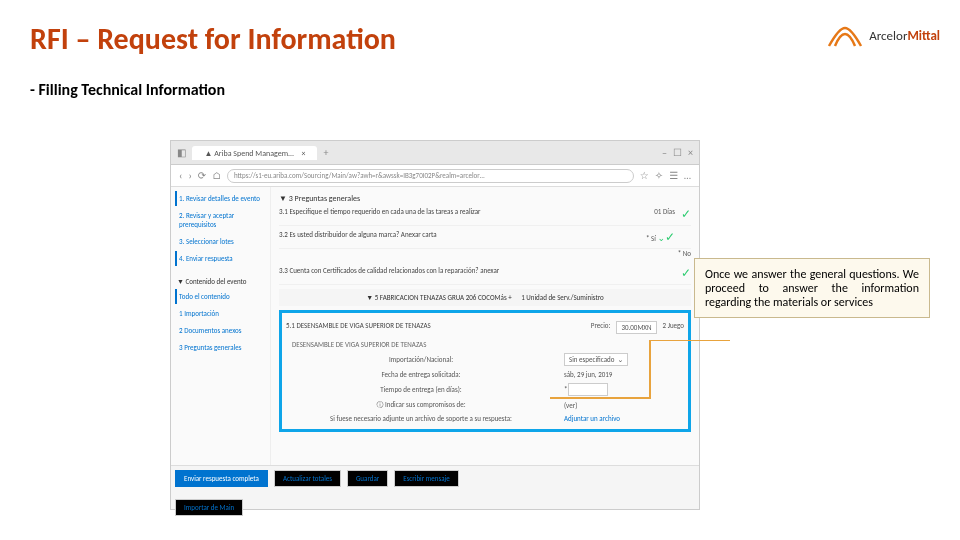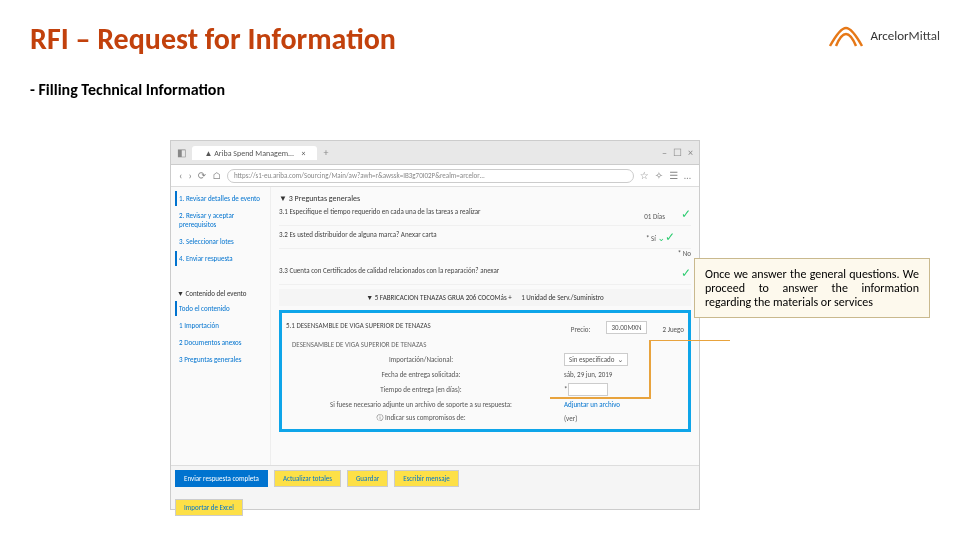--- a/index.html
+++ b/index.html
@@ -2,47 +2,47 @@
 <html><head>
 <meta charset="utf-8">
 <style>
 *{margin:0;padding:0;box-sizing:border-box;font-family:Calibri,Arial,sans-serif}
 body{width:960px;height:540px;background:#fff;position:relative;overflow:hidden}
 .slide-title{position:absolute;left:30px;top:20px;font-size:30px;font-weight:700;color:#c2410c}
 .logo{position:absolute;right:20px;top:20px;display:flex;align-items:center;gap:4px}
 .logo-arcs{width:40px;height:30px;position:relative}
 .logo-arcs svg{width:40px;height:30px}
 .logo-text{font-size:13px;color:#333;font-weight:400}
-.logo-mittal{color:#404040;font-weight:400}
+.logo-mittal{color:#c2410c;font-weight:700}
 .subtitle{position:absolute;left:30px;top:80px;font-size:16px;font-weight:700;color:#000}
 .screenshot{position:absolute;left:170px;top:140px;width:530px;height:370px;border:1px solid #ccc;background:#fafafa;font-size:8px;color:#555}
 .browser-chrome{height:24px;background:#e8e8e8;border-bottom:1px solid #ccc;display:flex;align-items:center;padding:0 6px;gap:6px}
 .tab{background:#fff;padding:2px 12px;border-radius:3px 3px 0 0;font-size:8px}
 .tab-x{margin-left:6px;font-size:8px}
 .url-bar{height:22px;background:#fff;border-bottom:1px solid #ddd;display:flex;align-items:center;padding:0 8px;gap:6px}
 .url-input{flex:1;height:14px;border:1px solid #ccc;border-radius:7px;font-size:7px;padding:0 6px;color:#888;display:flex;align-items:center}
 .content{display:flex;height:calc(100% - 90px)}
 .sidebar{width:100px;border-right:1px solid #eee;padding:4px;font-size:7px}
 .sidebar-item{padding:3px 2px;color:#0073cf;border-left:2px solid transparent;margin-bottom:2px}
 .sidebar-item.active{border-left-color:#0073cf}
-.sidebar-section{font-size:7px;color:#333;margin-top:20px;padding:3px 2px}
+.sidebar-section{font-size:7px;color:#333;margin-top:8px;padding:3px 2px}
 .main{flex:1;padding:6px 8px;font-size:7px}
 .section-head{font-size:8px;color:#333;}
 .q-row{display:flex;padding:4px 0;border-bottom:1px solid #f0f0f0;align-items:flex-start}
 .q-text{flex:1;font-size:7px;color:#444}
-.q-answer{width:120px;font-size:7px;display:flex;align-items:flex-end;justify-content:flex-end;gap:16px}
+.q-answer{width:120px;font-size:7px;display:flex;align-items:flex-start;justify-content:flex-end;gap:6px}
 .check{color:#2ecc71;font-size:12px}
 .section-bar{background:#f5f5f5;padding:4px 6px;font-size:7px;color:#333;display:flex;justify-content:center;margin-top:4px}
 .highlight-box{border:3px solid #0ea5e9;padding:4px;margin-top:4px}
 .form-row{display:flex;padding:2px 0;font-size:7px;align-items:center}
 .form-label{flex:1;text-align:center;padding-right:8px;color:#555}
 .form-val{width:120px;color:#555}
 .dropdown{border:1px solid #ccc;padding:1px 4px;font-size:7px;background:#fff;display:inline-flex;align-items:center;gap:3px}
 .action-bar{position:absolute;bottom:0;left:0;right:0;height:44px;background:#f5f5f5;border-top:1px solid #ddd;display:flex;align-items:flex-start;padding:4px;gap:6px;flex-wrap:wrap}
-.btn{padding:3px 8px;font-size:7px;border:1px solid #ccc;background:#fde047;color:#0073cf}
+.btn{padding:3px 8px;font-size:7px;border:1px solid #ccc;background:#000000;color:#0073cf}
 .btn.primary{background:#0073cf;color:#fff;border-color:#0073cf}
 .nav-icon{font-size:10px;color:#888}
 .callout{position:absolute;right:30px;top:258px;width:236px;border:1px solid #c9b98e;background:#fdf9ed;padding:8px 10px;font-size:12px;color:#000000;text-align:justify}
 .callout-line{position:absolute;left:550px;top:400px;width:180px;height:2px}
 .callout-line svg{width:180px;height:60px;position:absolute;top:-60px}
 </style>
 </head>
 <body>
 
 <h1 class="slide-title">RFI – Request for Information</h1>
@@ -146,37 +146,37 @@
           </div>
         <div class="form-row">
             <div class="form-label">Fecha de entrega solicitada:</div>
             <div class="form-val">sáb, 29 jun, 2019</div>
           </div>
         <div class="form-row">
             <div class="form-label">Tiempo de entrega (en días):</div>
             <div class="form-val">*<span class="dropdown" style="width:40px">&nbsp;</span></div>
           </div>
         <div class="form-row">
+            <div class="form-label"><span>ⓘ</span> <span>Indicar sus compromisos de:</span></div>
+            <div class="form-val">(ver)</div>
+          </div>
+        <div class="form-row">
             <div class="form-label">Si fuese necesario adjunte un archivo de soporte a su respuesta:</div>
             <div class="form-val" style="color:#0073cf">Adjuntar un archivo</div>
-          </div>
-        <div class="form-row">
-            <div class="form-label"><span>ⓘ</span> <span>Indicar sus compromisos de:</span></div>
-            <div class="form-val">(ver)</div>
           </div>
       </div>
     </div>
   </div>
   <div class="action-bar">
     <button class="btn primary">Enviar respuesta completa</button>
     <button class="btn">Actualizar totales</button>
     <button class="btn">Guardar</button>
     <button class="btn">Escribir mensaje</button>
     <div style="width:100%"></div>
-    <button class="btn">Importar de Excel</button>
+    <button class="btn">Importar de Main</button>
   </div>
 </div>
 
 <div class="callout">Once we answer the general questions. We proceed to answer the information regarding the materials or services</div>
 <div class="callout-line">
   <svg viewBox="0 0 180 60">
       <path d="M0 58 L100 58 L100 0 L180 0" stroke="#e8a33d" stroke-width="2" fill="none"></path>
     </svg>
 </div>
 

